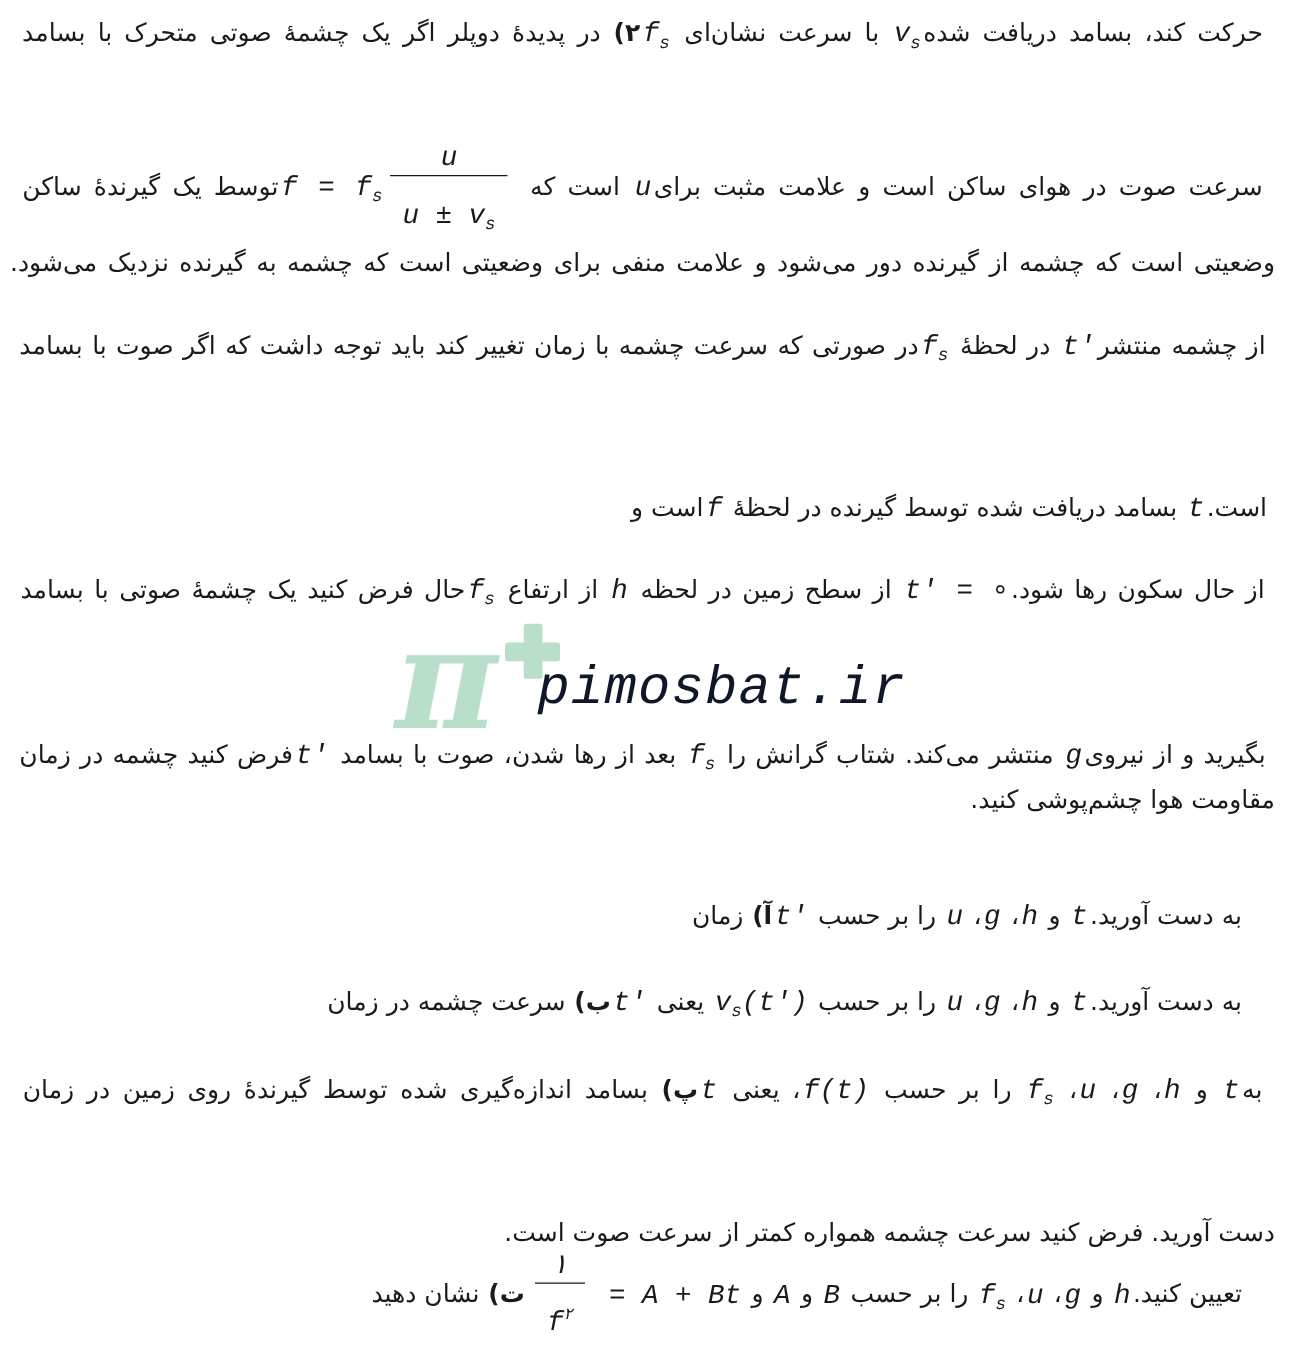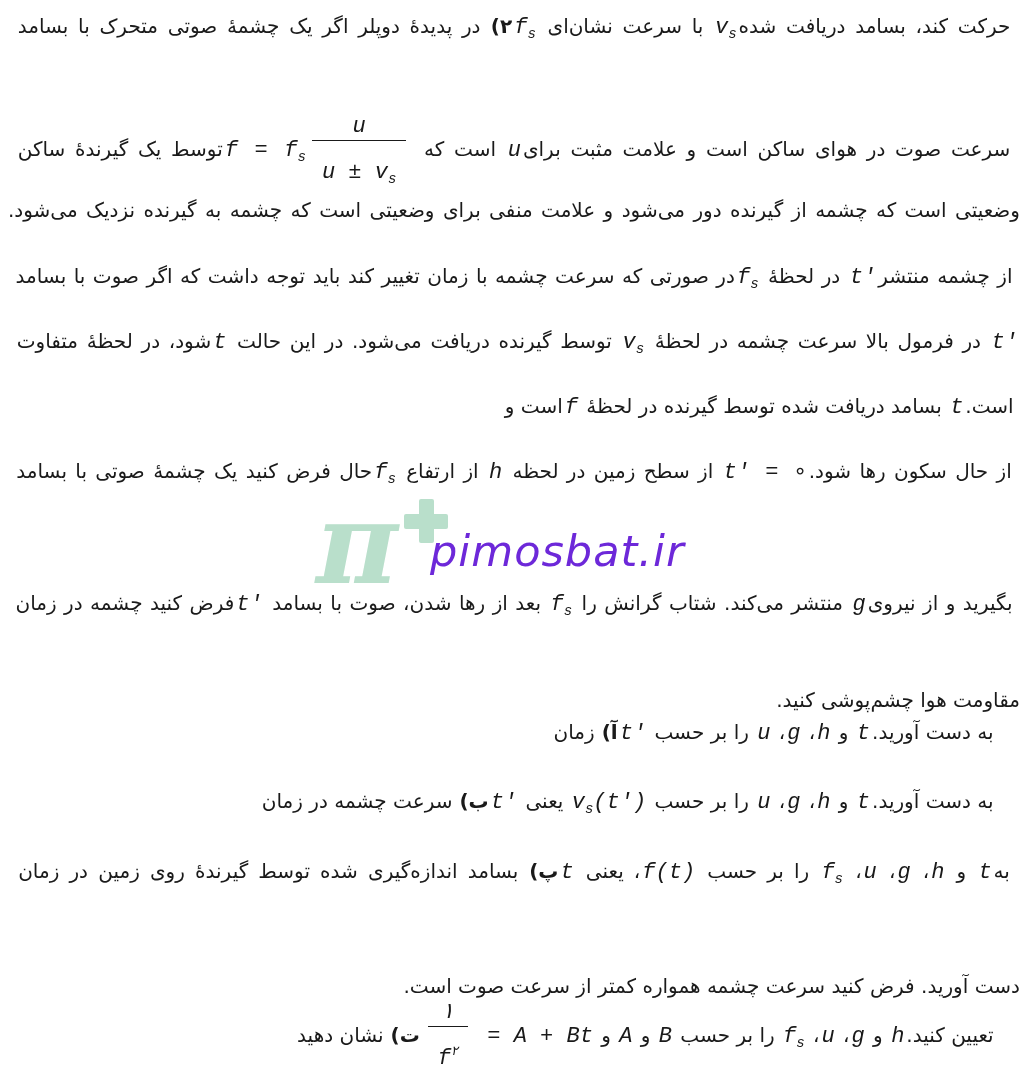--- a/index.html
+++ b/index.html
@@ -47,35 +47,34 @@
 <body>
 
 <div class="page">
 
   <div class="watermark">
     <span class="wm-pi" style="color: rgb(185, 223, 203);">π</span>
     <span class="wm-plus">
       <span class="vbar" style="background: rgb(185, 223, 203);"></span>
       <span class="hbar" style="background: rgb(185, 223, 203);"></span>
     </span>
-    <span class="wm-text" style="color: #6d28d9;">pimosbat.ir</span>
+    <span class="wm-text" style="color: #0f172a; font-family: Liberation Mono, monospace;">pimosbat.ir</span>
   </div>
 
   <div class="line just" style="top:4px;"><span class="fa b">۲) </span><span class="fa">در پدیدهٔ دوپلر اگر یک چشمهٔ صوتی متحرک با بسامد </span><span class="math" dir="ltr"><span>f</span><sub>s</sub></span><span class="fa"> با سرعت نشان‌ای </span><span class="math" dir="ltr"><span>v</span><sub>s</sub></span><span class="fa"> حرکت کند، بسامد دریافت شده</span></div>
   <div class="line just" style="top:114px;"><span class="fa">توسط یک گیرندهٔ ساکن </span><span class="math" dir="ltr"><span>f = </span><span>f</span><sub>s</sub><span class="frac">
           <span class="num"><span>u</span></span>
           <span class="den"><span>u ± </span><span>v</span><sub>s</sub></span>
         </span></span><span class="fa"> است که </span><span class="math" dir="ltr"><span>u</span></span><span class="fa"> سرعت صوت در هوای ساکن است و علامت مثبت برای</span></div>
   <div class="line just" style="top:188px;"><span class="fa">وضعیتی است که چشمه از گیرنده دور می‌شود و علامت منفی برای وضعیتی است که چشمه به گیرنده نزدیک می‌شود.</span></div>
   <div class="line just" style="top:254px;"><span class="fa">در صورتی که سرعت چشمه با زمان تغییر کند باید توجه داشت که اگر صوت با بسامد </span><span class="math" dir="ltr"><span>f</span><sub>s</sub></span><span class="fa"> در لحظهٔ </span><span class="math" dir="ltr"><span>t′</span></span><span class="fa"> از چشمه منتشر</span></div>
-  <div class="line just" style="top:319px;"><span class="fa">شود، در لحظهٔ متفاوت </span><span class="math" dir="ltr"><span>t</span></span><span class="fa"> توسط گیرنده دریافت می‌شود. در این حالت </span><span class="math" dir="ltr"><span>v</span><sub>s</sub></span><span class="fa"> در فرمول بالا سرعت چشمه در لحظهٔ </span><span class="math" dir="ltr"><span>t′</span></span></div>
   <div class="line right" style="top:384px;"><span class="fa">است و </span><span class="math" dir="ltr"><span>f</span></span><span class="fa"> بسامد دریافت شده توسط گیرنده در لحظهٔ </span><span class="math" dir="ltr"><span>t</span></span><span class="fa"> است.</span></div>
   <div class="line just" style="top:449px;"><span class="fa">حال فرض کنید یک چشمهٔ صوتی با بسامد </span><span class="math" dir="ltr"><span>f</span><sub>s</sub></span><span class="fa"> از ارتفاع </span><span class="math" dir="ltr"><span>h</span></span><span class="fa"> از سطح زمین در لحظه </span><span class="math" dir="ltr"><span>t′ = ∘</span></span><span class="fa"> از حال سکون رها شود.</span></div>
   <div class="line just" style="top:581px;"><span class="fa">فرض کنید چشمه در زمان </span><span class="math" dir="ltr"><span>t′</span></span><span class="fa"> بعد از رها شدن، صوت با بسامد </span><span class="math" dir="ltr"><span>f</span><sub>s</sub></span><span class="fa"> منتشر می‌کند. شتاب گرانش را </span><span class="math" dir="ltr"><span>g</span></span><span class="fa"> بگیرید و از نیروی</span></div>
-  <div class="line right" style="top:678px;"><span class="fa">مقاومت هوا چشم‌پوشی کنید.</span></div>
+  <div class="line right" style="top:617px;"><span class="fa">مقاومت هوا چشم‌پوشی کنید.</span></div>
   <div class="line right indent" style="top:710px;"><span class="fa b">آ) </span><span class="fa">زمان </span><span class="math" dir="ltr"><span>t′</span></span><span class="fa"> را بر حسب </span><span class="math" dir="ltr"><span>u</span></span><span class="fa">، </span><span class="math" dir="ltr"><span>g</span></span><span class="fa">، </span><span class="math" dir="ltr"><span>h</span></span><span class="fa"> و </span><span class="math" dir="ltr"><span>t</span></span><span class="fa"> به دست آورید.</span></div>
   <div class="line right indent" style="top:779px;"><span class="fa b">ب) </span><span class="fa">سرعت چشمه در زمان </span><span class="math" dir="ltr"><span>t′</span></span><span class="fa"> یعنی </span><span class="math" dir="ltr"><span>v</span><sub>s</sub><span>(t′)</span></span><span class="fa"> را بر حسب </span><span class="math" dir="ltr"><span>u</span></span><span class="fa">، </span><span class="math" dir="ltr"><span>g</span></span><span class="fa">، </span><span class="math" dir="ltr"><span>h</span></span><span class="fa"> و </span><span class="math" dir="ltr"><span>t</span></span><span class="fa"> به دست آورید.</span></div>
   <div class="line just" style="top:849px;"><span class="fa b">پ) </span><span class="fa">بسامد اندازه‌گیری شده توسط گیرندهٔ روی زمین در زمان </span><span class="math" dir="ltr"><span>t</span></span><span class="fa">، یعنی </span><span class="math" dir="ltr"><span>f(t)</span></span><span class="fa"> را بر حسب </span><span class="math" dir="ltr"><span>f</span><sub>s</sub></span><span class="fa">، </span><span class="math" dir="ltr"><span>u</span></span><span class="fa">، </span><span class="math" dir="ltr"><span>g</span></span><span class="fa">، </span><span class="math" dir="ltr"><span>h</span></span><span class="fa"> و </span><span class="math" dir="ltr"><span>t</span></span><span class="fa"> به</span></div>
   <div class="line right" style="top:964px;"><span class="fa">دست آورید. فرض کنید سرعت چشمه همواره کمتر از سرعت صوت است.</span></div>
   <div class="line right indent" style="top:1000px;text-align:right;"><span class="fa b">ت) </span><span class="fa">نشان دهید </span><span class="math" dir="ltr"><span class="frac">
           <span class="num"><span>۱</span></span>
           <span class="den"><span>f</span><sup>۲</sup></span>
         </span><span> = A + Bt</span></span><span class="fa"> و </span><span class="math" dir="ltr"><span>A</span></span><span class="fa"> و </span><span class="math" dir="ltr"><span>B</span></span><span class="fa"> را بر حسب </span><span class="math" dir="ltr"><span>f</span><sub>s</sub></span><span class="fa">، </span><span class="math" dir="ltr"><span>u</span></span><span class="fa">، </span><span class="math" dir="ltr"><span>g</span></span><span class="fa"> و </span><span class="math" dir="ltr"><span>h</span></span><span class="fa"> تعیین کنید.</span></div>
 
 </div>

